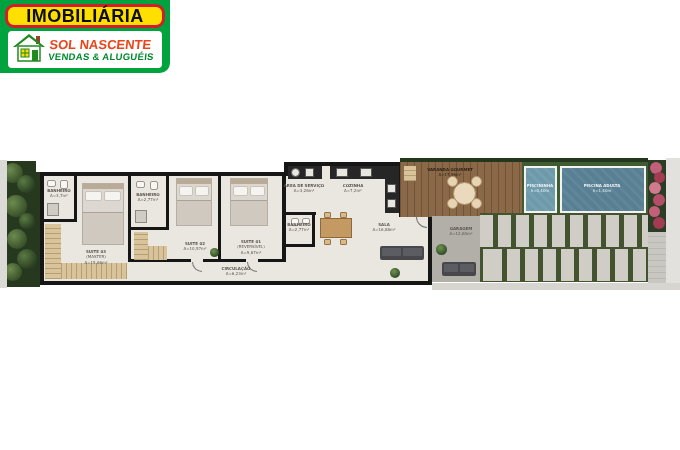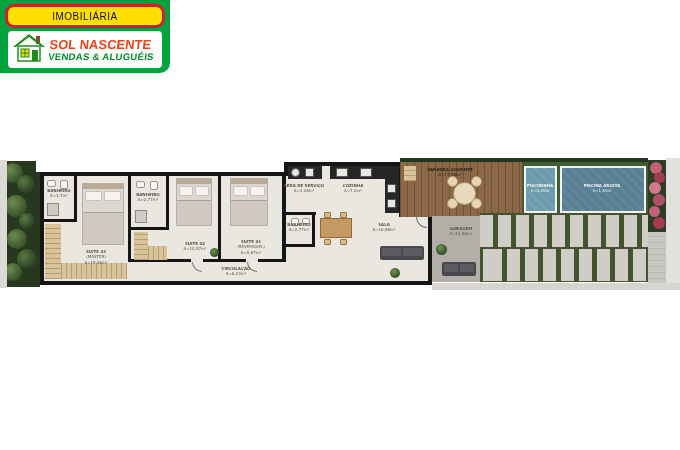--- a/index.html
+++ b/index.html
@@ -5,21 +5,21 @@
   html,body{margin:0;padding:0;background:#ffffff;}
   .stage{position:relative;width:680px;height:450px;background:#ffffff;overflow:hidden;
          font-family:"Liberation Sans","DejaVu Sans",sans-serif;}
   .abs{position:absolute;}
 
   
   .logo{left:0;top:0;width:170px;height:73px;background:#00a33e;border-radius:0 0 10px 0;}
   .logo-yellow{left:5px;top:4px;width:160px;height:24px;background:#ffdf00;
                border:3px solid #cf1f2e;border-radius:9px;box-sizing:border-box;
                display:flex;align-items:center;justify-content:center;}
-  .logo-yellow span{font-weight:normal;font-size:10px;letter-spacing:.5px;color:#0d0d0d;}
+  .logo-yellow span{font-weight:bold;font-size:18px;letter-spacing:.5px;color:#0d0d0d;}
   .logo-white{left:8px;top:31px;width:154px;height:37px;background:#ffffff;border-radius:4px;
               display:flex;align-items:center;padding:0 4px;box-sizing:border-box;gap:3px;}
   .logo-text{display:flex;flex-direction:column;line-height:1.05;transform:skewX(-6deg);}
   .logo-brand{font-weight:bold;font-size:13px;color:#e8471d;}
   .logo-services{font-weight:bold;font-size:9.5px;color:#008a2e;letter-spacing:.3px;}
   .walk-left{left:0;top:160px;width:7px;height:128px;background:#dcdad6;}
   .garden-left{left:7px;top:161px;width:33px;height:126px;background:#26391f;overflow:hidden;}
   .bush{position:absolute;border-radius:50%;}
   .g1{background:radial-gradient(circle at 35% 35%,#6d8b50,#3a5229 70%);}
   .g2{background:radial-gradient(circle at 35% 35%,#5a7a42,#2c4023 70%);}

